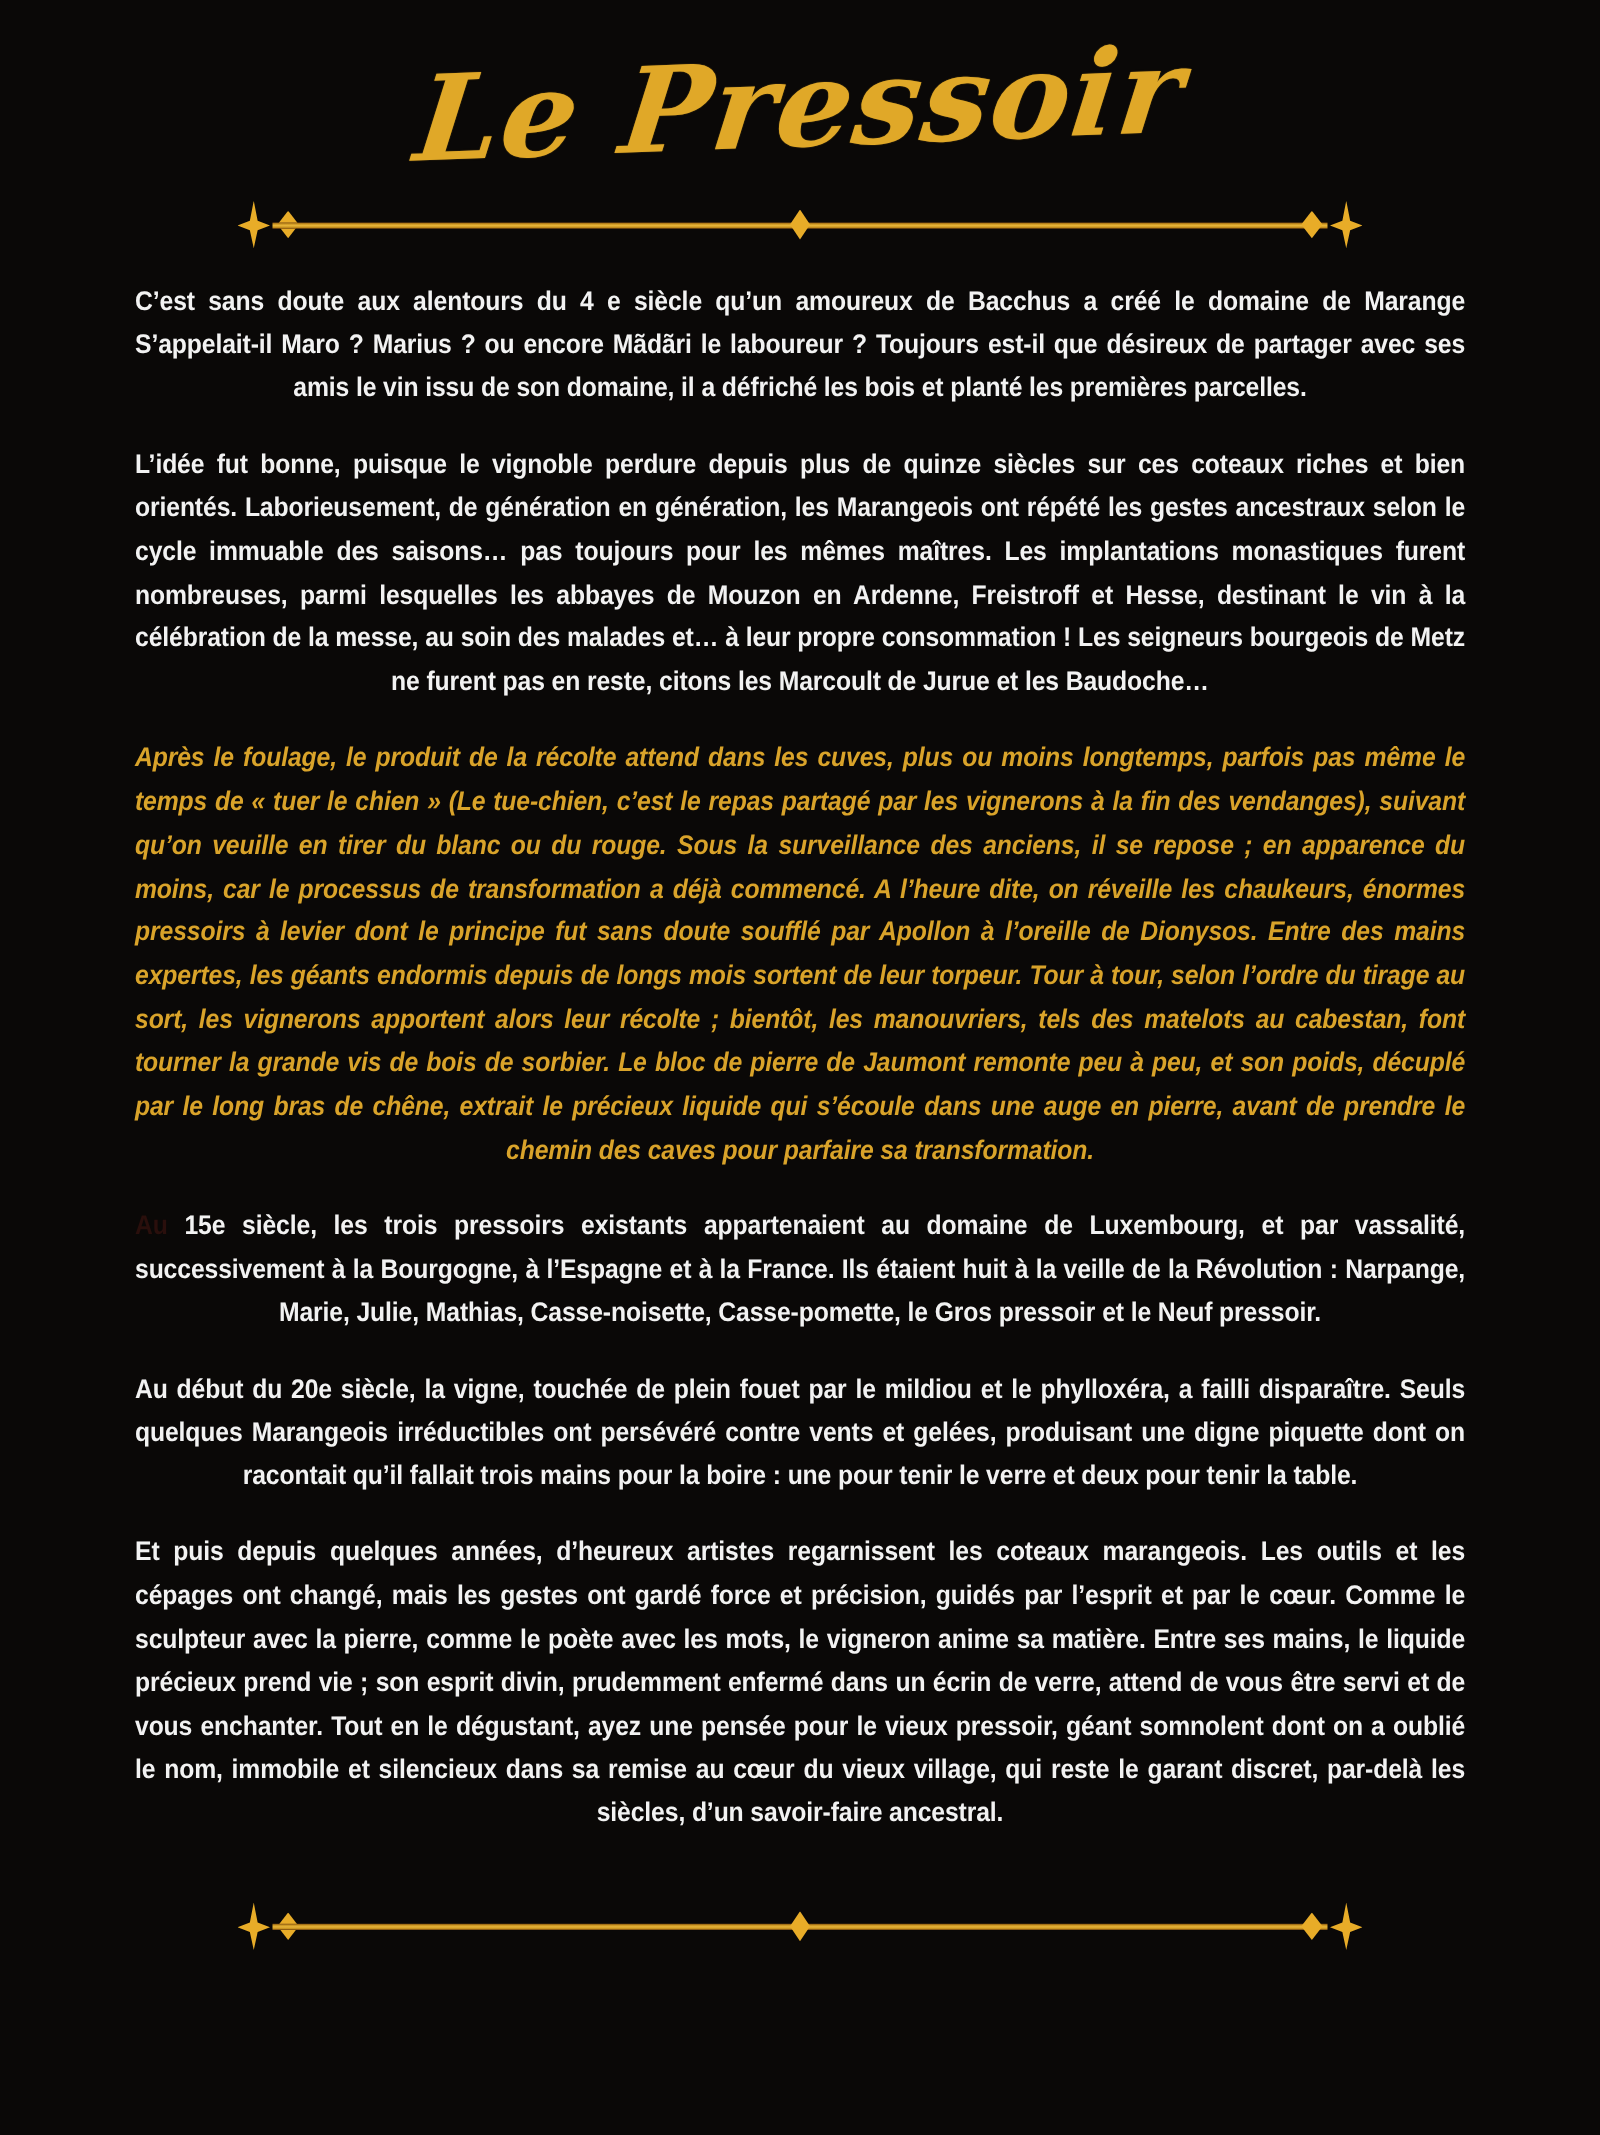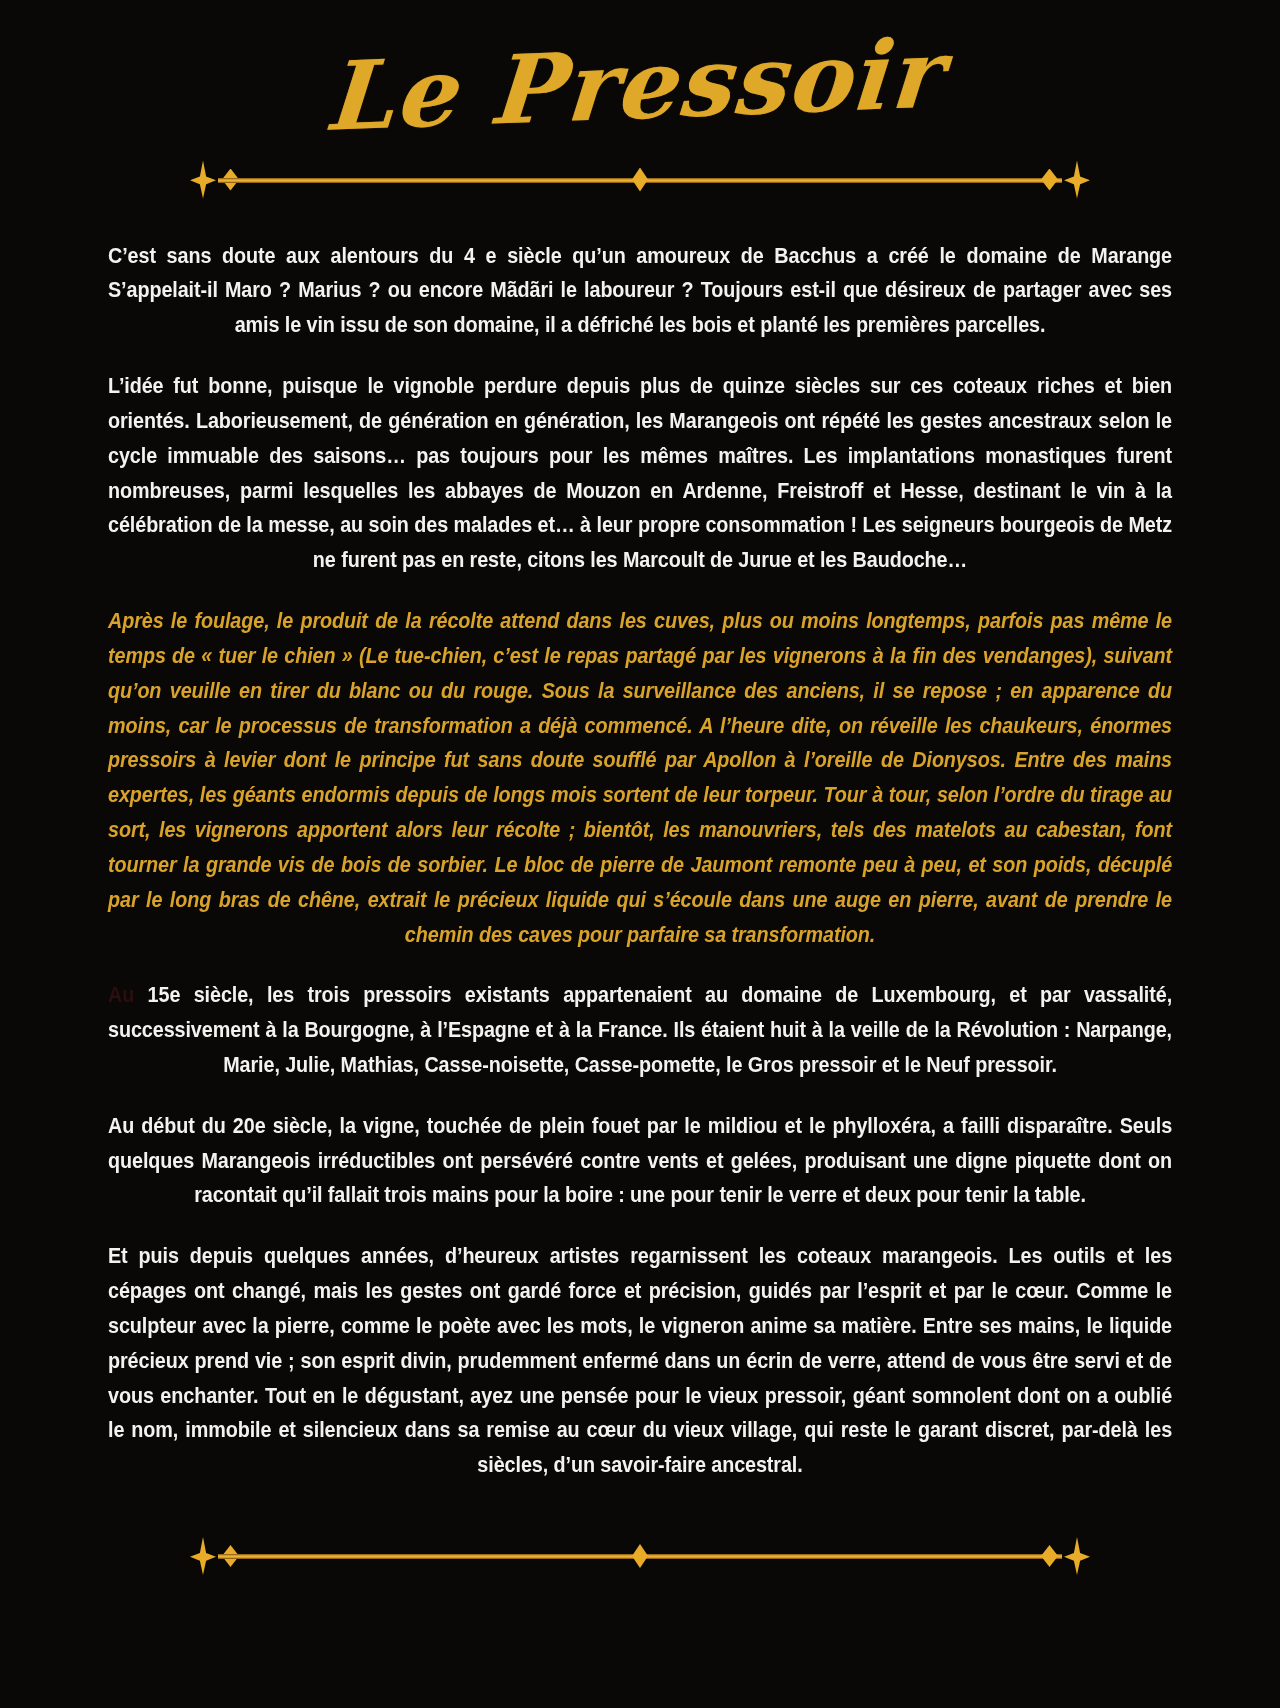--- a/index.html
+++ b/index.html
@@ -89,21 +89,21 @@
     left: 50%;
     margin-left: -8px;
     width: 16px;
     height: 24px;
     top: 9px;
   }
 
   
   .content {
     width: 1064px;
-    margin: 16px auto;
+    margin: 1px auto;
     padding-top: 24px;
   }
 
   p.para {
     margin: 0 0 26px 0;
     color: #f2f2f2;
     font-family: "Liberation Sans", sans-serif;
     font-weight: 700;
     font-size: 21.5px;
     line-height: 1.62;

